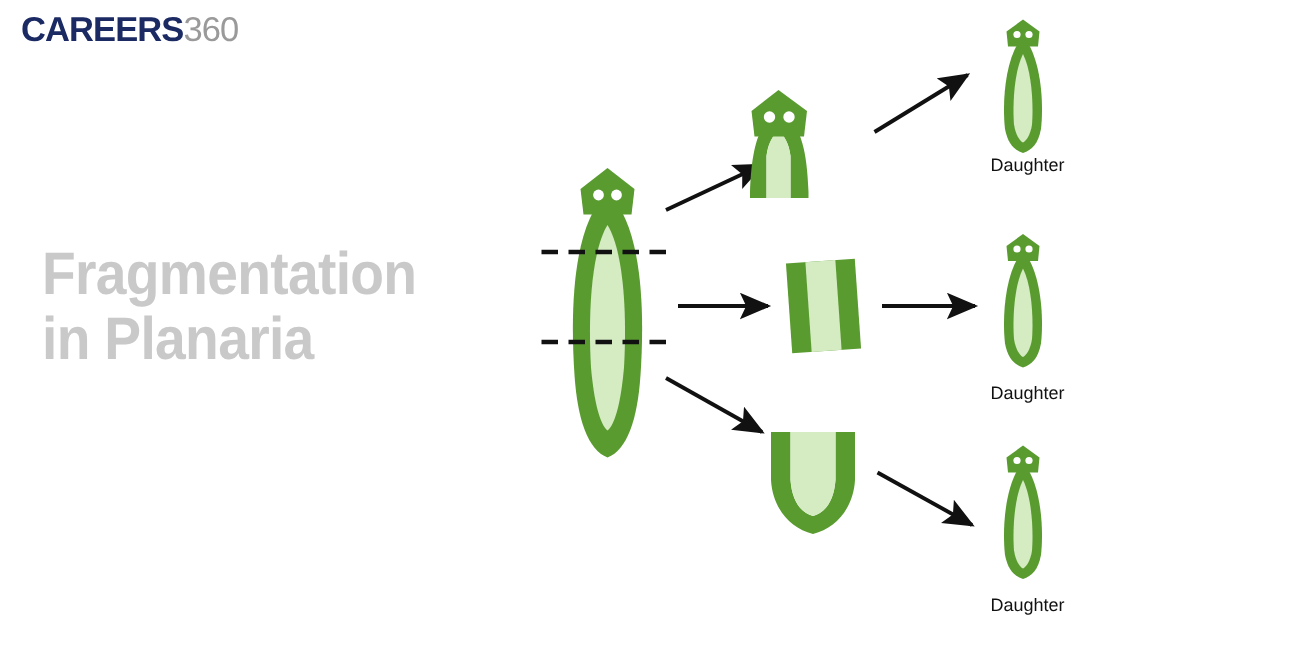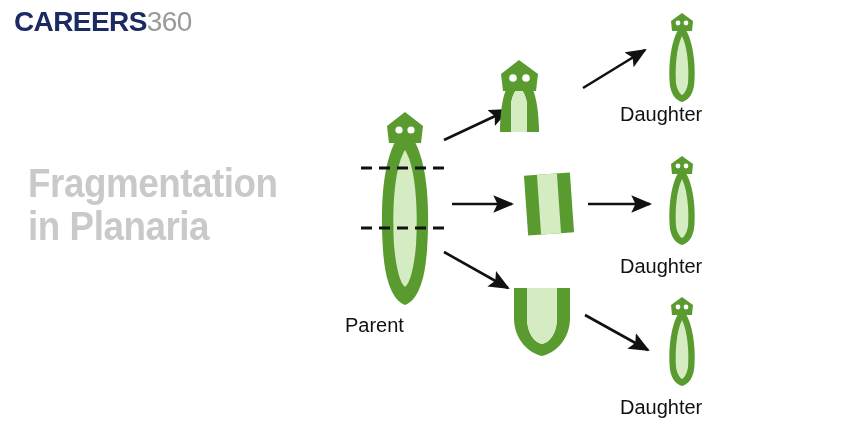--- a/index.html
+++ b/index.html
@@ -18,21 +18,21 @@
     overflow: hidden;
   }
 
   
   #logo {
     position: absolute;
     left: 14px;
     top: 8px;
     font-family: "Liberation Sans", sans-serif;
     font-weight: bold;
-    font-size: 28px;
+    font-size: 23px;
     letter-spacing: -0.6px;
     line-height: 1;
     white-space: nowrap;
   }
   #logo .careers { color: #1b2a63; }
   #logo .threesixty { color: #9a9a9a; font-weight: normal; }
 
   
   #title {
     position: absolute;
@@ -57,22 +57,23 @@
     top: 0;
     width: 860px;
     height: 430px;
   }
 
   
   .caption {
     position: absolute;
     color: #111111;
     font-family: "Liberation Sans", sans-serif;
-    font-size: 20px;
+    font-size: 12px;
     white-space: nowrap;
+    text-align: center;
   }
   #label-parent    { left: 345px; top: 314px; width: 120px; }
   #label-fragments { left: 495px; top: 360px; width: 130px; }
   #label-d1        { left: 620px; top: 103px; width: 130px; }
   #label-d2        { left: 620px; top: 255px; width: 130px; }
   #label-d3        { left: 620px; top: 396px; width: 130px; }
 </style>
 </head>
 <body>
 
@@ -208,18 +209,17 @@
                C 688,332 689,354 688,367
                C 687,374 684,378 682,379
                C 680,378 677,374 676,367
                C 675,354 676,332 682,320 Z" fill="#d5ecc3"></path>
       <path d="M682,297 L693,305 L692,315 L672,315 L671,305 Z" fill="#5a9b30"></path>
       <circle cx="678" cy="307" r="2.4" fill="#ffffff"></circle>
       <circle cx="686" cy="307" r="2.4" fill="#ffffff"></circle>
     </g>
   </svg>
 
-  <div class="caption" id="label-parent">Parent</div>
   <div class="caption" id="label-d1">Daughter</div>
   <div class="caption" id="label-d2">Daughter</div>
   <div class="caption" id="label-d3">Daughter</div>
 
 </div>
 
 </body></html>

